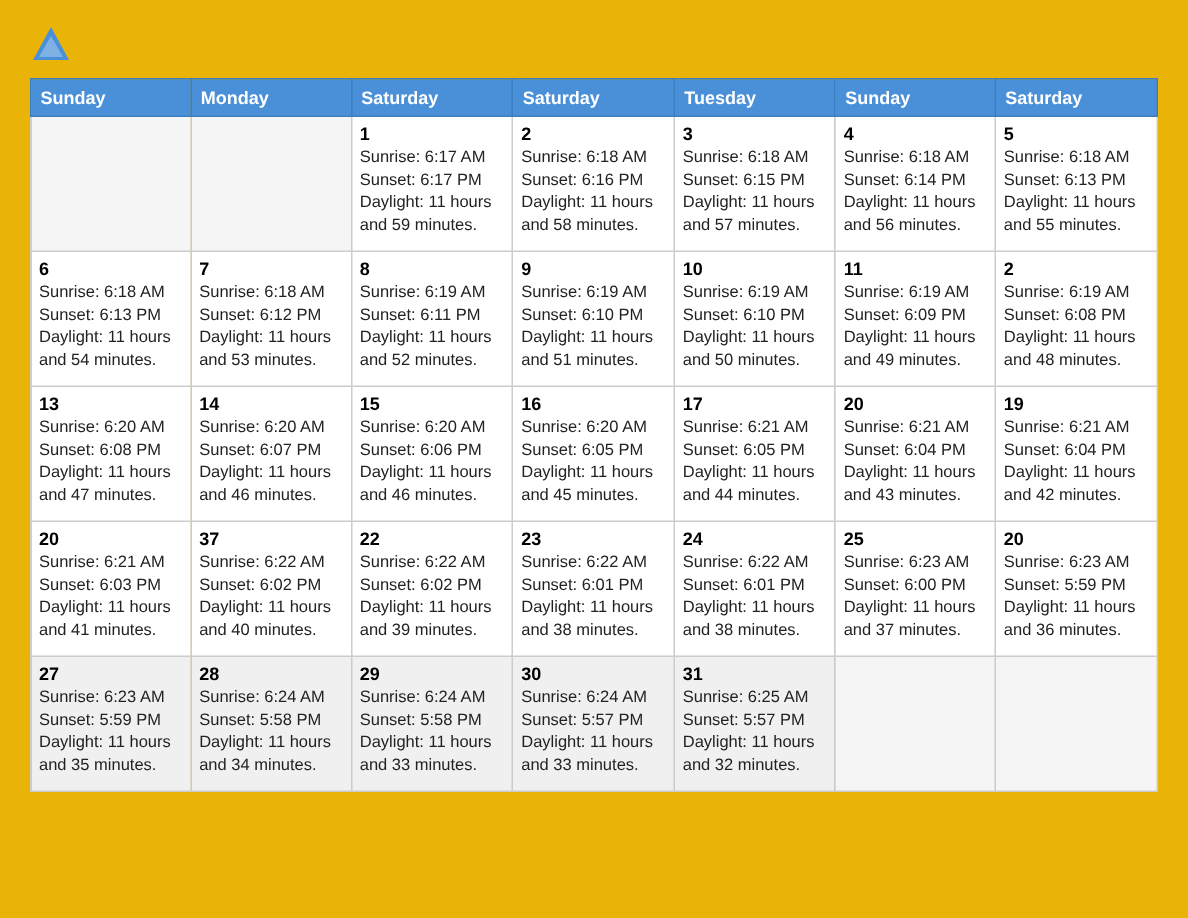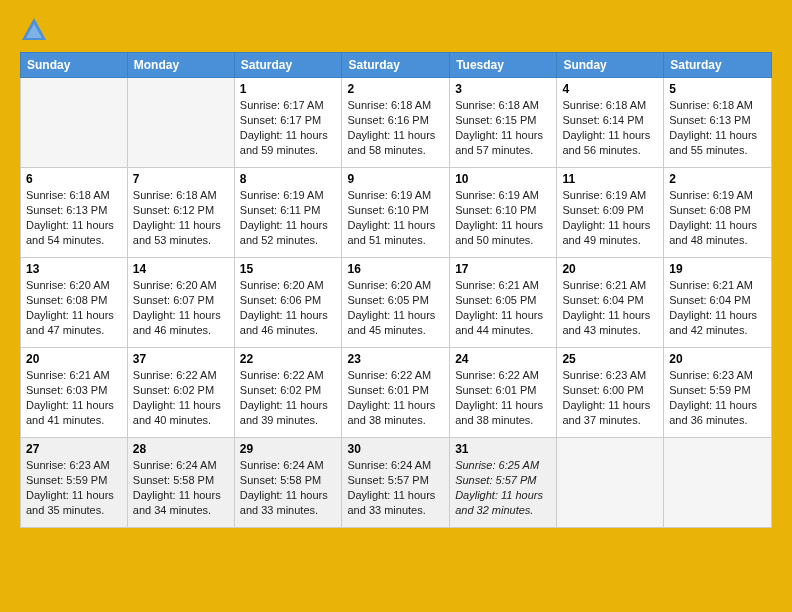--- a/index.html
+++ b/index.html
@@ -322,21 +322,21 @@
 Daylight: 11 hours and 33 minutes.</div>
           </td>
           <td>
             <span class="day-num">30</span>
             <div class="cell-content" style="white-space: pre-wrap;">Sunrise: 6:24 AM
 Sunset: 5:57 PM
 Daylight: 11 hours and 33 minutes.</div>
           </td>
           <td>
             <span class="day-num">31</span>
-            <div class="cell-content" style="white-space: pre-wrap; font-style: italic;">Sunrise: 6:25 AM
+            <div class="cell-content" style="white-space: pre-wrap;">Sunrise: 6:25 AM
 Sunset: 5:57 PM
 Daylight: 11 hours and 32 minutes.</div>
           </td>
           <td class="empty"></td>
           <td class="empty"></td>
         </tr>
       </tbody>
   </table>
 </div>
 

